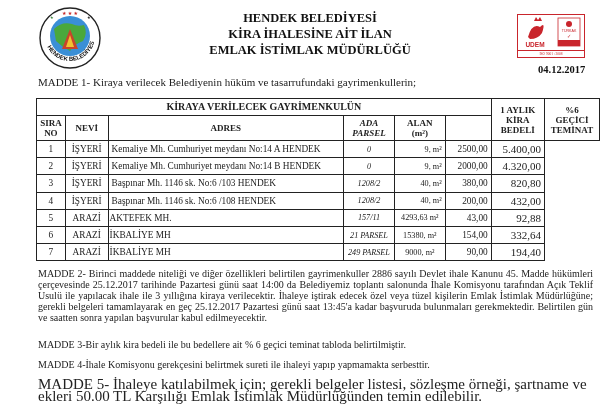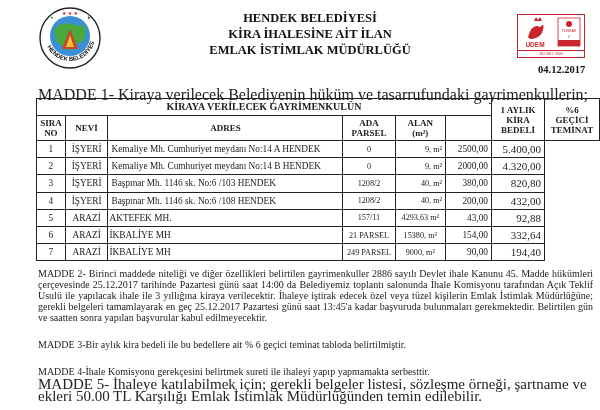--- a/index.html
+++ b/index.html
@@ -5,40 +5,40 @@
   * { box-sizing: border-box; margin: 0; padding: 0; }
   html, body { width: 600px; height: 410px; background: #ffffff; overflow: hidden; }
   body { font-family: "Liberation Serif", serif; color: #1a1a1a; position: relative; }
 
   .logo-left { position: absolute; left: 38px; top: 7px; width: 64px; height: 62px; }
   .title-block { position: absolute; left: 180px; top: 10px; width: 260px; text-align: center; font-weight: bold; font-size: 12.5px; line-height: 16px; color: #111; }
   .cert-box { position: absolute; left: 517px; top: 14px; width: 68px; height: 37px; border: 1px solid #c9252c; }
   .cert-foot { position: absolute; left: 517px; top: 51px; width: 68px; height: 7px; border: 1px solid #c9252c; border-top: none; font-size: 3.5px; color: #c9252c; text-align: center; line-height: 6px; }
   .date { position: absolute; left: 538px; top: 64px; font-weight: bold; font-size: 10.5px; color: #111; }
 
-  .madde1 { position: absolute; left: 38px; top: 86px; font-size: 16px; color: #222; }
+  .madde1 { position: absolute; left: 38px; top: 76px; font-size: 11px; color: #222; }
 
   table.gt { position: absolute; left: 36px; top: 98px; border-collapse: collapse; font-size: 9.3px; color: #222; }
   table.gt td, table.gt th { border: 1.2px solid #222; padding: 0 3px; white-space: nowrap; }
   table.gt th { font-weight: bold; text-align: center; line-height: 10px; font-size: 9px; }
   .c-sira { width: 29px; text-align: center; }
   .c-nevi { width: 48px; text-align: center; }
   .c-adres { width: 252px; text-align: left; }
-  .c-ada { width: 53px; text-align: center; }
+  .c-ada { width: 53px; text-align: center; font-style: italic; }
   .c-alan { width: 56px; text-align: right; }
   .c-kira { width: 54px; text-align: right; }
   .c-tem { width: 60px; text-align: right; font-size: 11px; }
   tr.data td { height: 17.2px; }
   tr.data td.small { font-size: 8.2px; }
   .arazi-adres { padding-left: 1px !important; }
 
   .para { position: absolute; left: 38px; font-size: 10px; color: #222; line-height: 11px; }
   .madde2 { top: 268px; width: 555px; text-align: justify; }
   .madde3 { top: 339px; }
-  .madde4 { top: 359px; margin-top: 7px; }
+  .madde4 { top: 359px; }
   .madde5 { top: 378px; width: 555px; font-size: 15px; line-height: 12px; }
 </style>
 </head>
 <body>
 
 <div class="logo-left">
   <svg width="64" height="62" viewBox="0 0 64 62">
     <circle cx="32" cy="31" r="30" fill="#fff" stroke="#222" stroke-width="1.4"></circle>
     <circle cx="32" cy="29" r="20" fill="#3a8fd6"></circle>
     <path d="M16 22 Q24 14 34 17 Q40 20 46 18 Q50 26 45 34 Q38 36 32 44 Q24 40 18 34 Z" fill="#4aa83c"></path>

